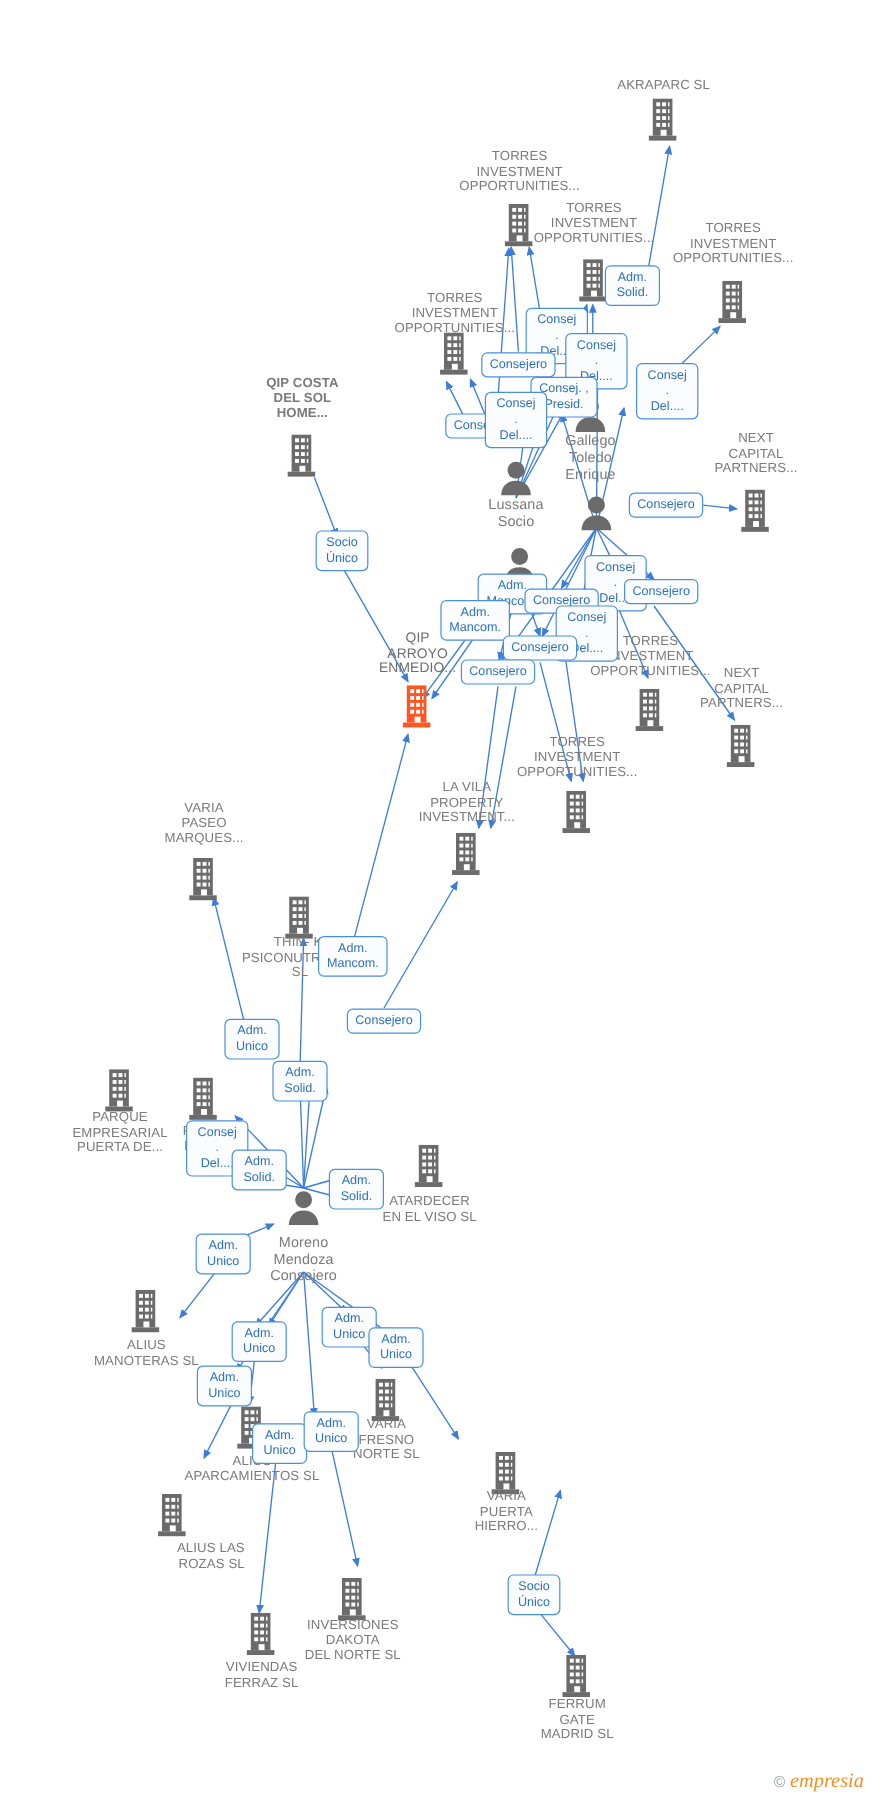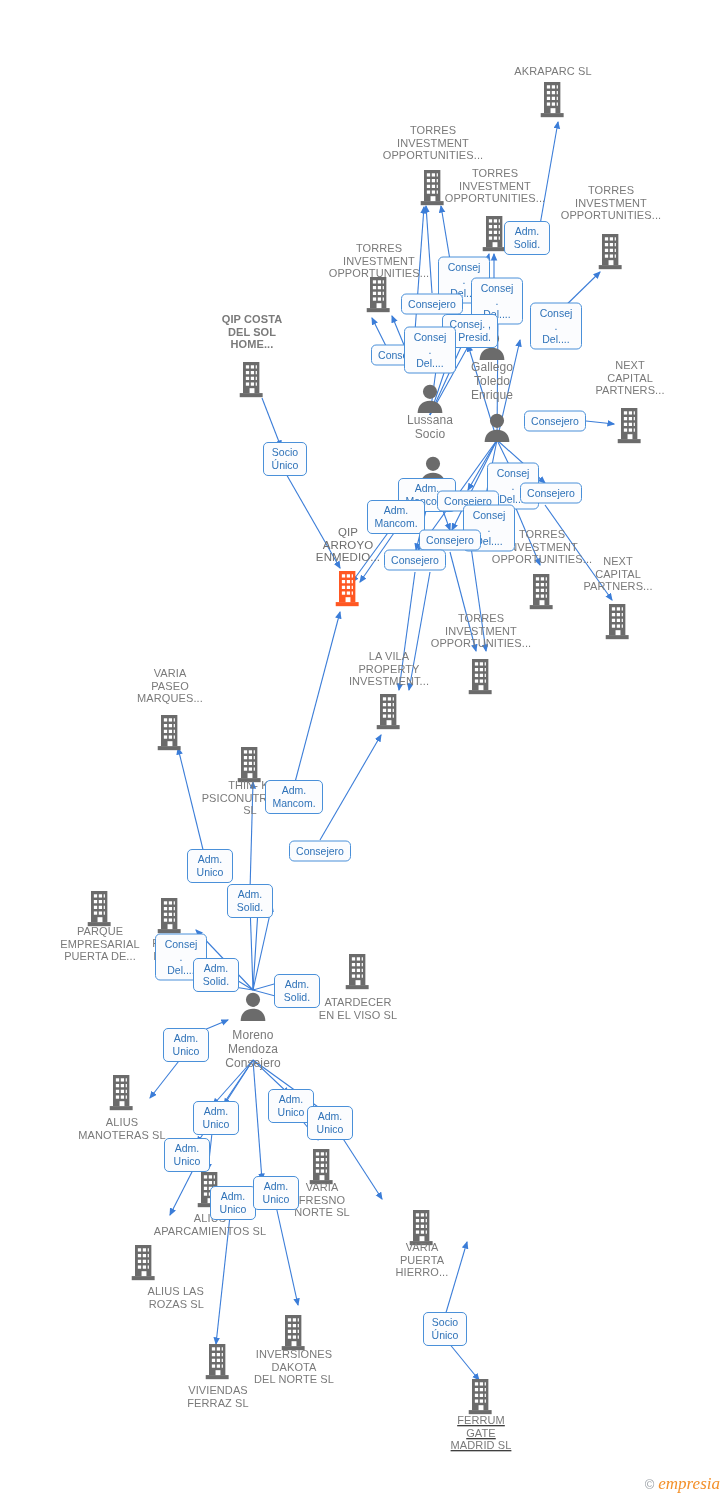--- a/index.html
+++ b/index.html
@@ -831,33 +831,33 @@
               <rect x="9.5" y="18" width="4" height="4"></rect>
               <rect x="15.5" y="18" width="4" height="4"></rect>
               <rect x="21.5" y="18" width="1.5" height="4"></rect>
               <rect x="9.5" y="25" width="4" height="4"></rect>
               <rect x="15.5" y="25" width="4" height="4"></rect>
               <rect x="21.5" y="25" width="1.5" height="4"></rect>
               <rect x="14" y="32" width="6" height="6"></rect>
             </g>
           </svg></span>
       </div>
-      <div class="node" style="left: 481px; top: 1433px; text-decoration: underline;">
+      <div class="node" style="left: 481px; top: 1433px;">
         <span class="caption">FERRUM
 GATE
 MADRID  SL</span>
       </div>
     </div>
   <div id="labels-layer">
       <div class="edgelabel" style="left: 464px; top: 280px; width: 52px;">Consej .
 Del....</div>
       <div class="edgelabel" style="left: 432px; top: 304px; width: 62px;">Consejero</div>
       <div class="edgelabel" style="left: 497px; top: 301px; width: 52px;">Consej .
 Del....</div>
-      <div class="edgelabel" style="left: 470px; top: 331px; width: 56px; text-align: right;">Consej. ,
+      <div class="edgelabel" style="left: 470px; top: 331px; width: 56px;">Consej. ,
 Presid.</div>
       <div class="edgelabel" style="left: 556px; top: 326px; width: 52px;">Consej .
 Del....</div>
       <div class="edgelabel" style="left: 402px; top: 355px; width: 62px;">Consejero</div>
       <div class="edgelabel" style="left: 430px; top: 350px; width: 52px;">Consej .
 Del....</div>
       <div class="edgelabel" style="left: 527px; top: 238px; width: 46px;">Adm.
 Solid.</div>
       <div class="edgelabel" style="left: 555px; top: 421px; width: 62px;">Consejero</div>
       <div class="edgelabel" style="left: 285px; top: 459px; width: 44px;">Socio

